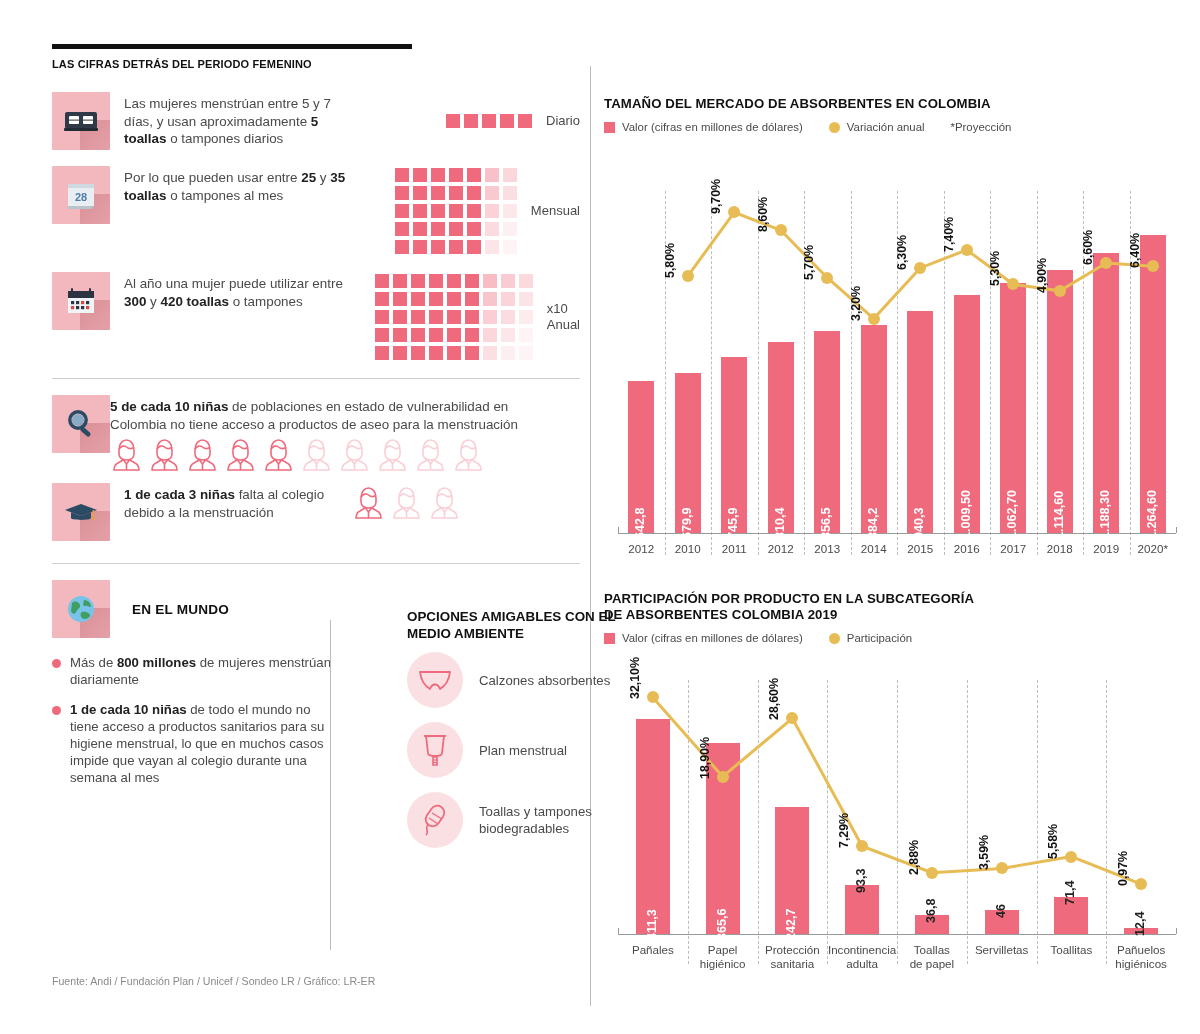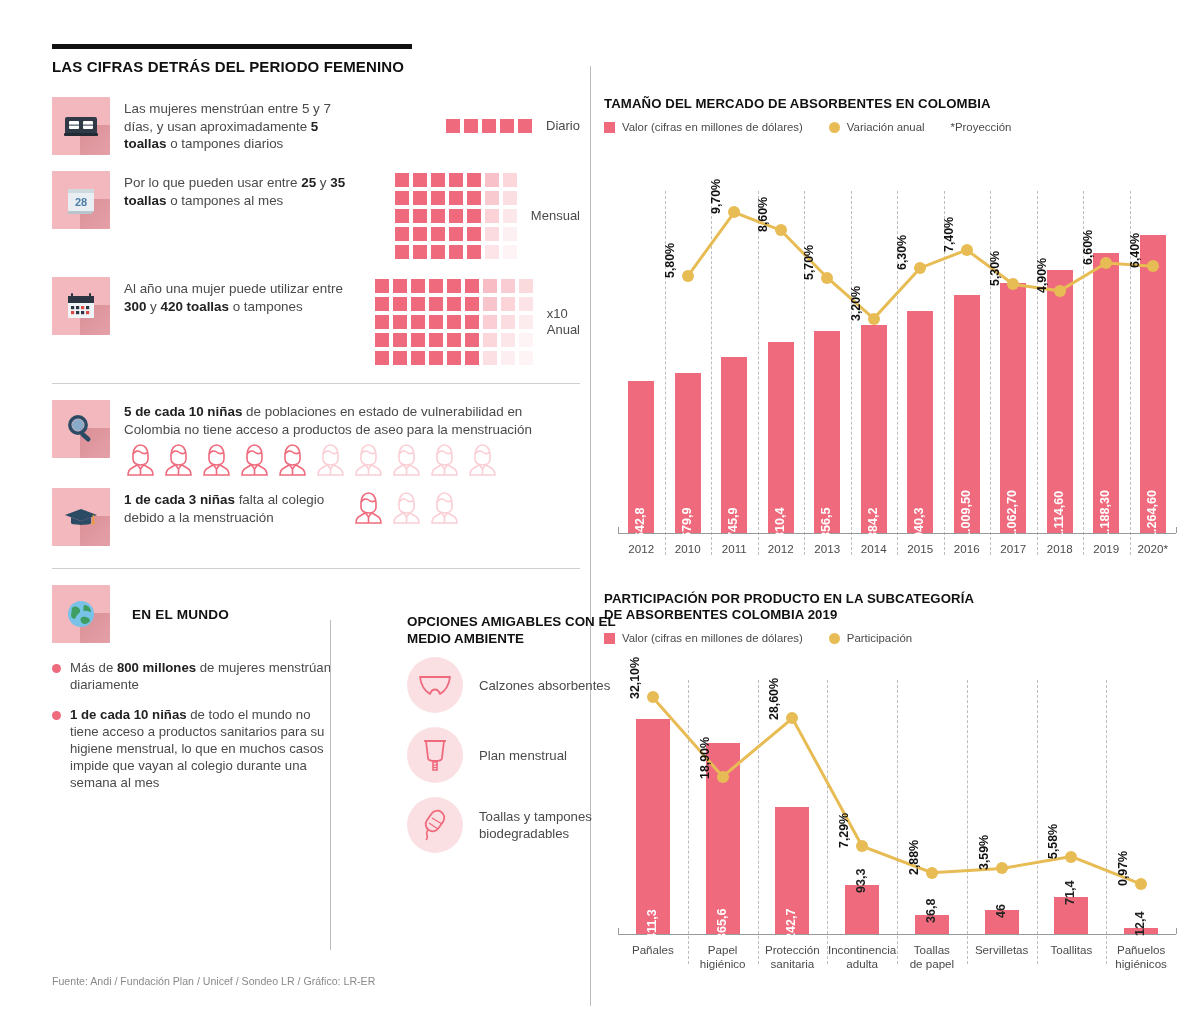--- a/index.html
+++ b/index.html
@@ -9,21 +9,21 @@
     font-family:"Liberation Sans", sans-serif;
     color:#3d3d3d;
     position:relative;
     overflow:hidden;
   }
   .page { position:relative; width:1200px; height:1034px; }
 
   
   .left { position:absolute; left:52px; top:44px; width:528px; }
   .title-rule { width:360px; height:5px; background:#111; margin-bottom:9px; }
-  .main-title { font-size:15px; font-weight:bold; letter-spacing:.15px; color:#111; margin-bottom:22px; }
+  .main-title { font-size:11px; font-weight:bold; letter-spacing:.15px; color:#111; margin-bottom:22px; }
 
   .row { display:flex; align-items:flex-start; margin-bottom:4px; }
   .icon-tile {
     width:58px; height:58px; background:#f2b8bd; flex:0 0 58px;
     position:relative; overflow:hidden; border-radius:1px;
   }
   .icon-tile .glyph { position:absolute; left:0; top:0; width:58px; height:58px; display:flex; align-items:center; justify-content:center; }
   .icon-tile .shadow {
     position:absolute; left:28px; top:28px; width:70px; height:70px;
     background:linear-gradient(135deg, rgba(214,136,144,.85), rgba(214,136,144,0));
@@ -295,21 +295,21 @@
       <div class="icon-tile">
         <div class="shadow"></div>
         <div class="glyph">
           <svg width="32" height="32" viewBox="0 0 32 32">
             <circle cx="13" cy="12" r="8.2" fill="none" stroke="#2b4a63" stroke-width="3.4"></circle>
             <circle cx="13" cy="12" r="6" fill="#6ea8c9" opacity=".8"></circle>
             <rect x="17.5" y="18" width="12" height="4.6" rx="2.2" fill="#2b4a63" transform="rotate(42 17.5 18)"></rect>
           </svg>
         </div>
       </div>
-      <div style="padding-left:14px;width:420px;">
+      <div style="width:420px;">
         <div class="row-text" style="padding-left:0;width:420px;">
           <b>5 de cada 10 niñas</b> de poblaciones en estado de vulnerabilidad en Colombia no tiene acceso a productos de aseo para la menstruación
         </div>
         <div class="figs" id="figs-10">
             <div class="fig"><svg width="33" height="36" viewBox="0 0 33 36">
                 <g fill="none" stroke="#ef6a7d" stroke-width="1.6" opacity="1">
                   <path d="M9 13 C9 6 13 3 16.5 3 C20 3 24 6 24 13 L24 17 C24 21 20.5 23 16.5 23 C12.5 23 9 21 9 17 Z"></path>
                   <path d="M9 12 C11 9 14 8 16.5 10 C19 12 22 12 24 10"></path>
                   <path d="M13 23 L8 26 C5 27.5 4 30 4 33 L29 33 C29 30 28 27.5 25 26 L20 23"></path>
                   <path d="M13.5 23 L16.5 27 L19.5 23"></path>

